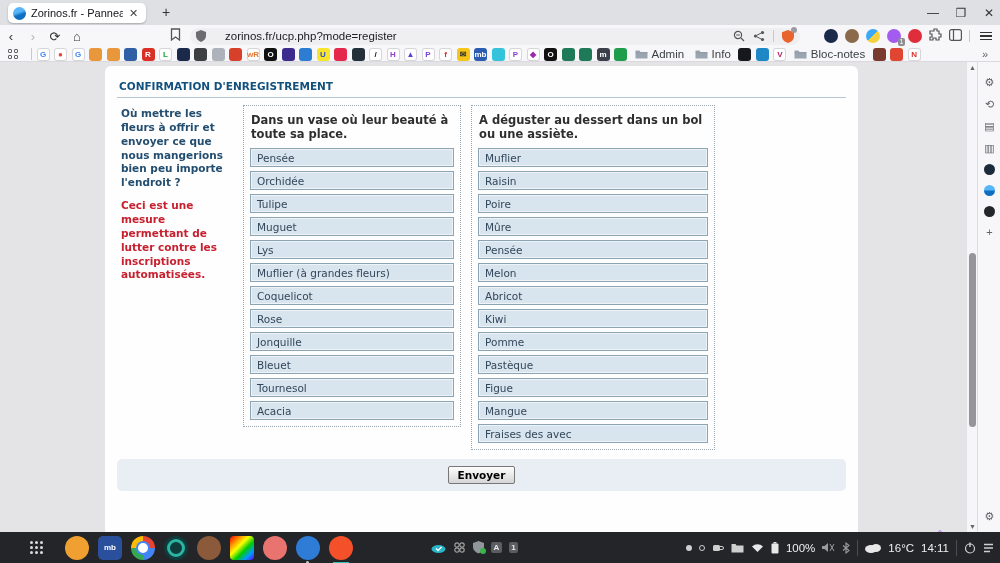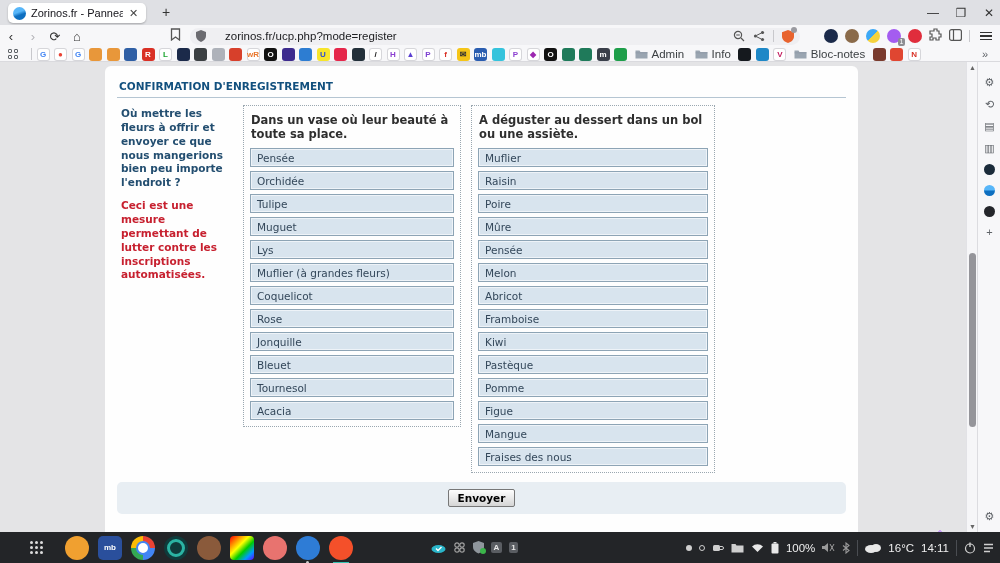--- a/index.html
+++ b/index.html
@@ -481,27 +481,26 @@
         <div class="col-head">A déguster au dessert dans un bol ou une assiète.</div>
         <div>
 
         <div class="drag-item">Muflier</div>
             <div class="drag-item">Raisin</div>
             <div class="drag-item">Poire</div>
             <div class="drag-item">Mûre</div>
             <div class="drag-item">Pensée</div>
             <div class="drag-item">Melon</div>
             <div class="drag-item">Abricot</div>
-            <div class="drag-item">Framboise</div>
             <div class="drag-item">Kiwi</div>
+            <div class="drag-item">Pomme</div>
             <div class="drag-item">Pastèque</div>
-            <div class="drag-item">Pomme</div>
             <div class="drag-item">Figue</div>
             <div class="drag-item">Mangue</div>
-            <div class="drag-item">Fraises des nous</div>
+            <div class="drag-item">Fraises des avec</div>
           </div>
       </div>
     </div>
 
     <div class="submit-band">
       <button class="btn-envoyer">Envoyer</button>
     </div>
 
   </div>
 

